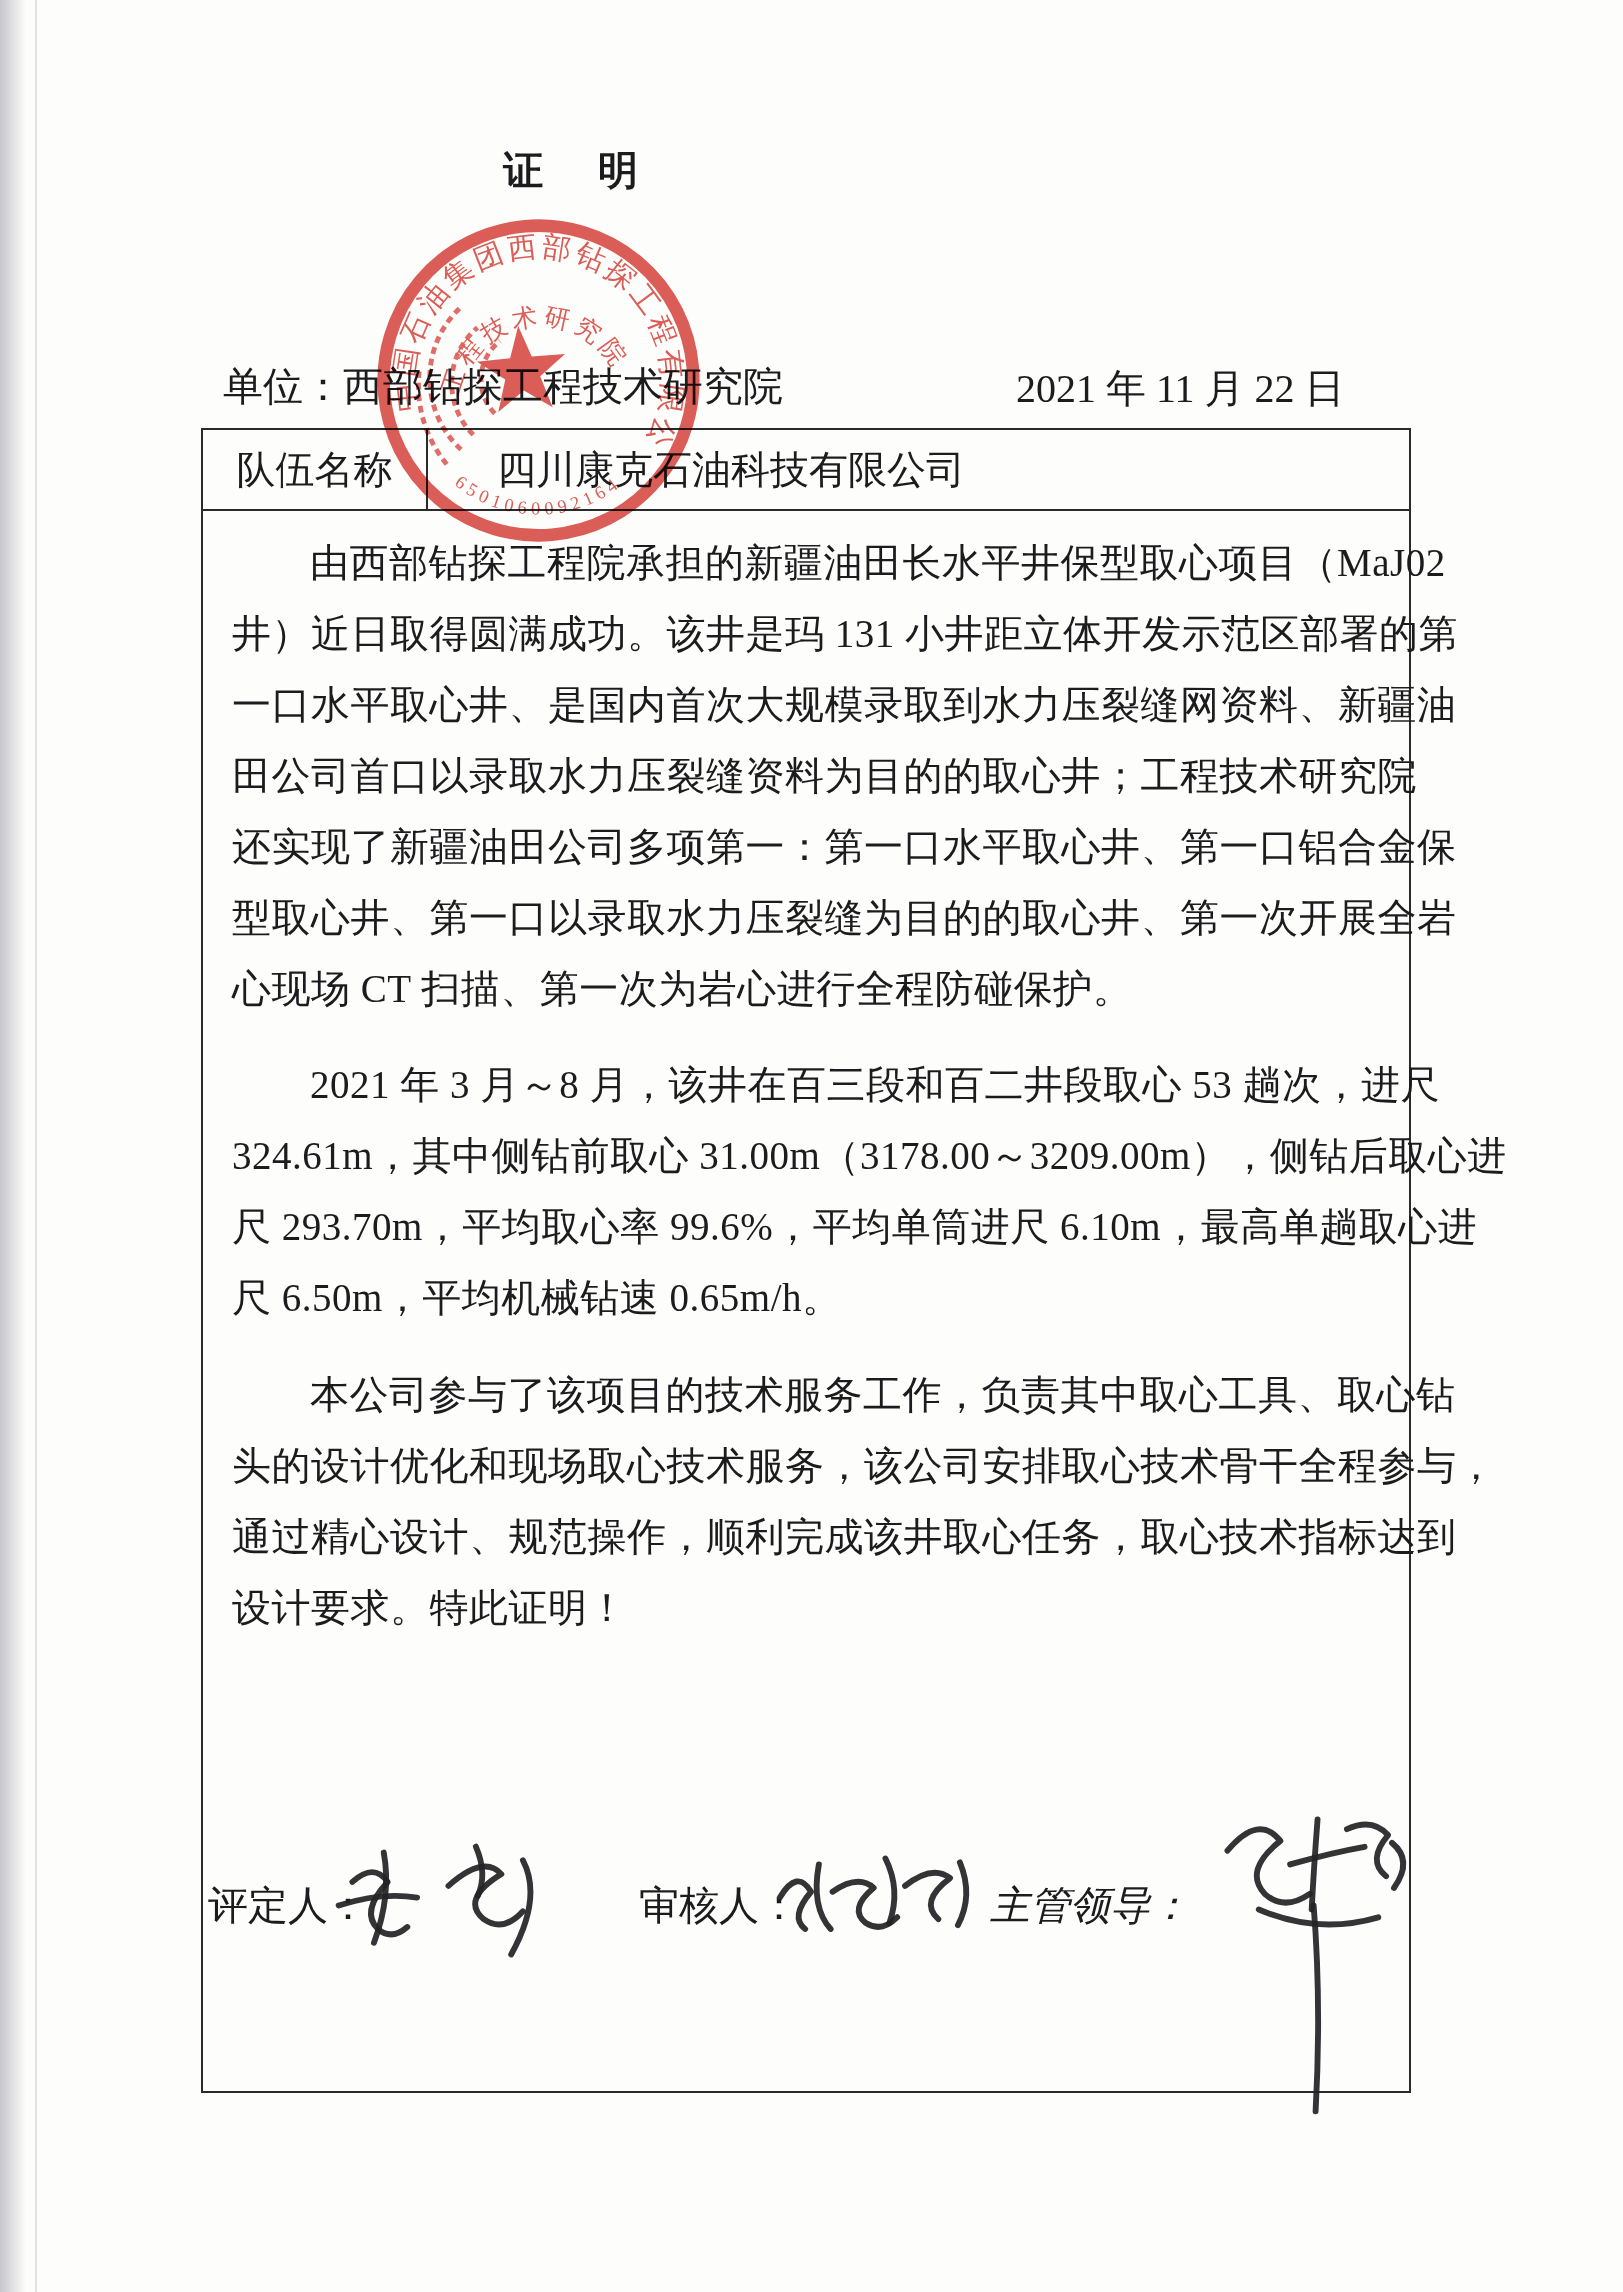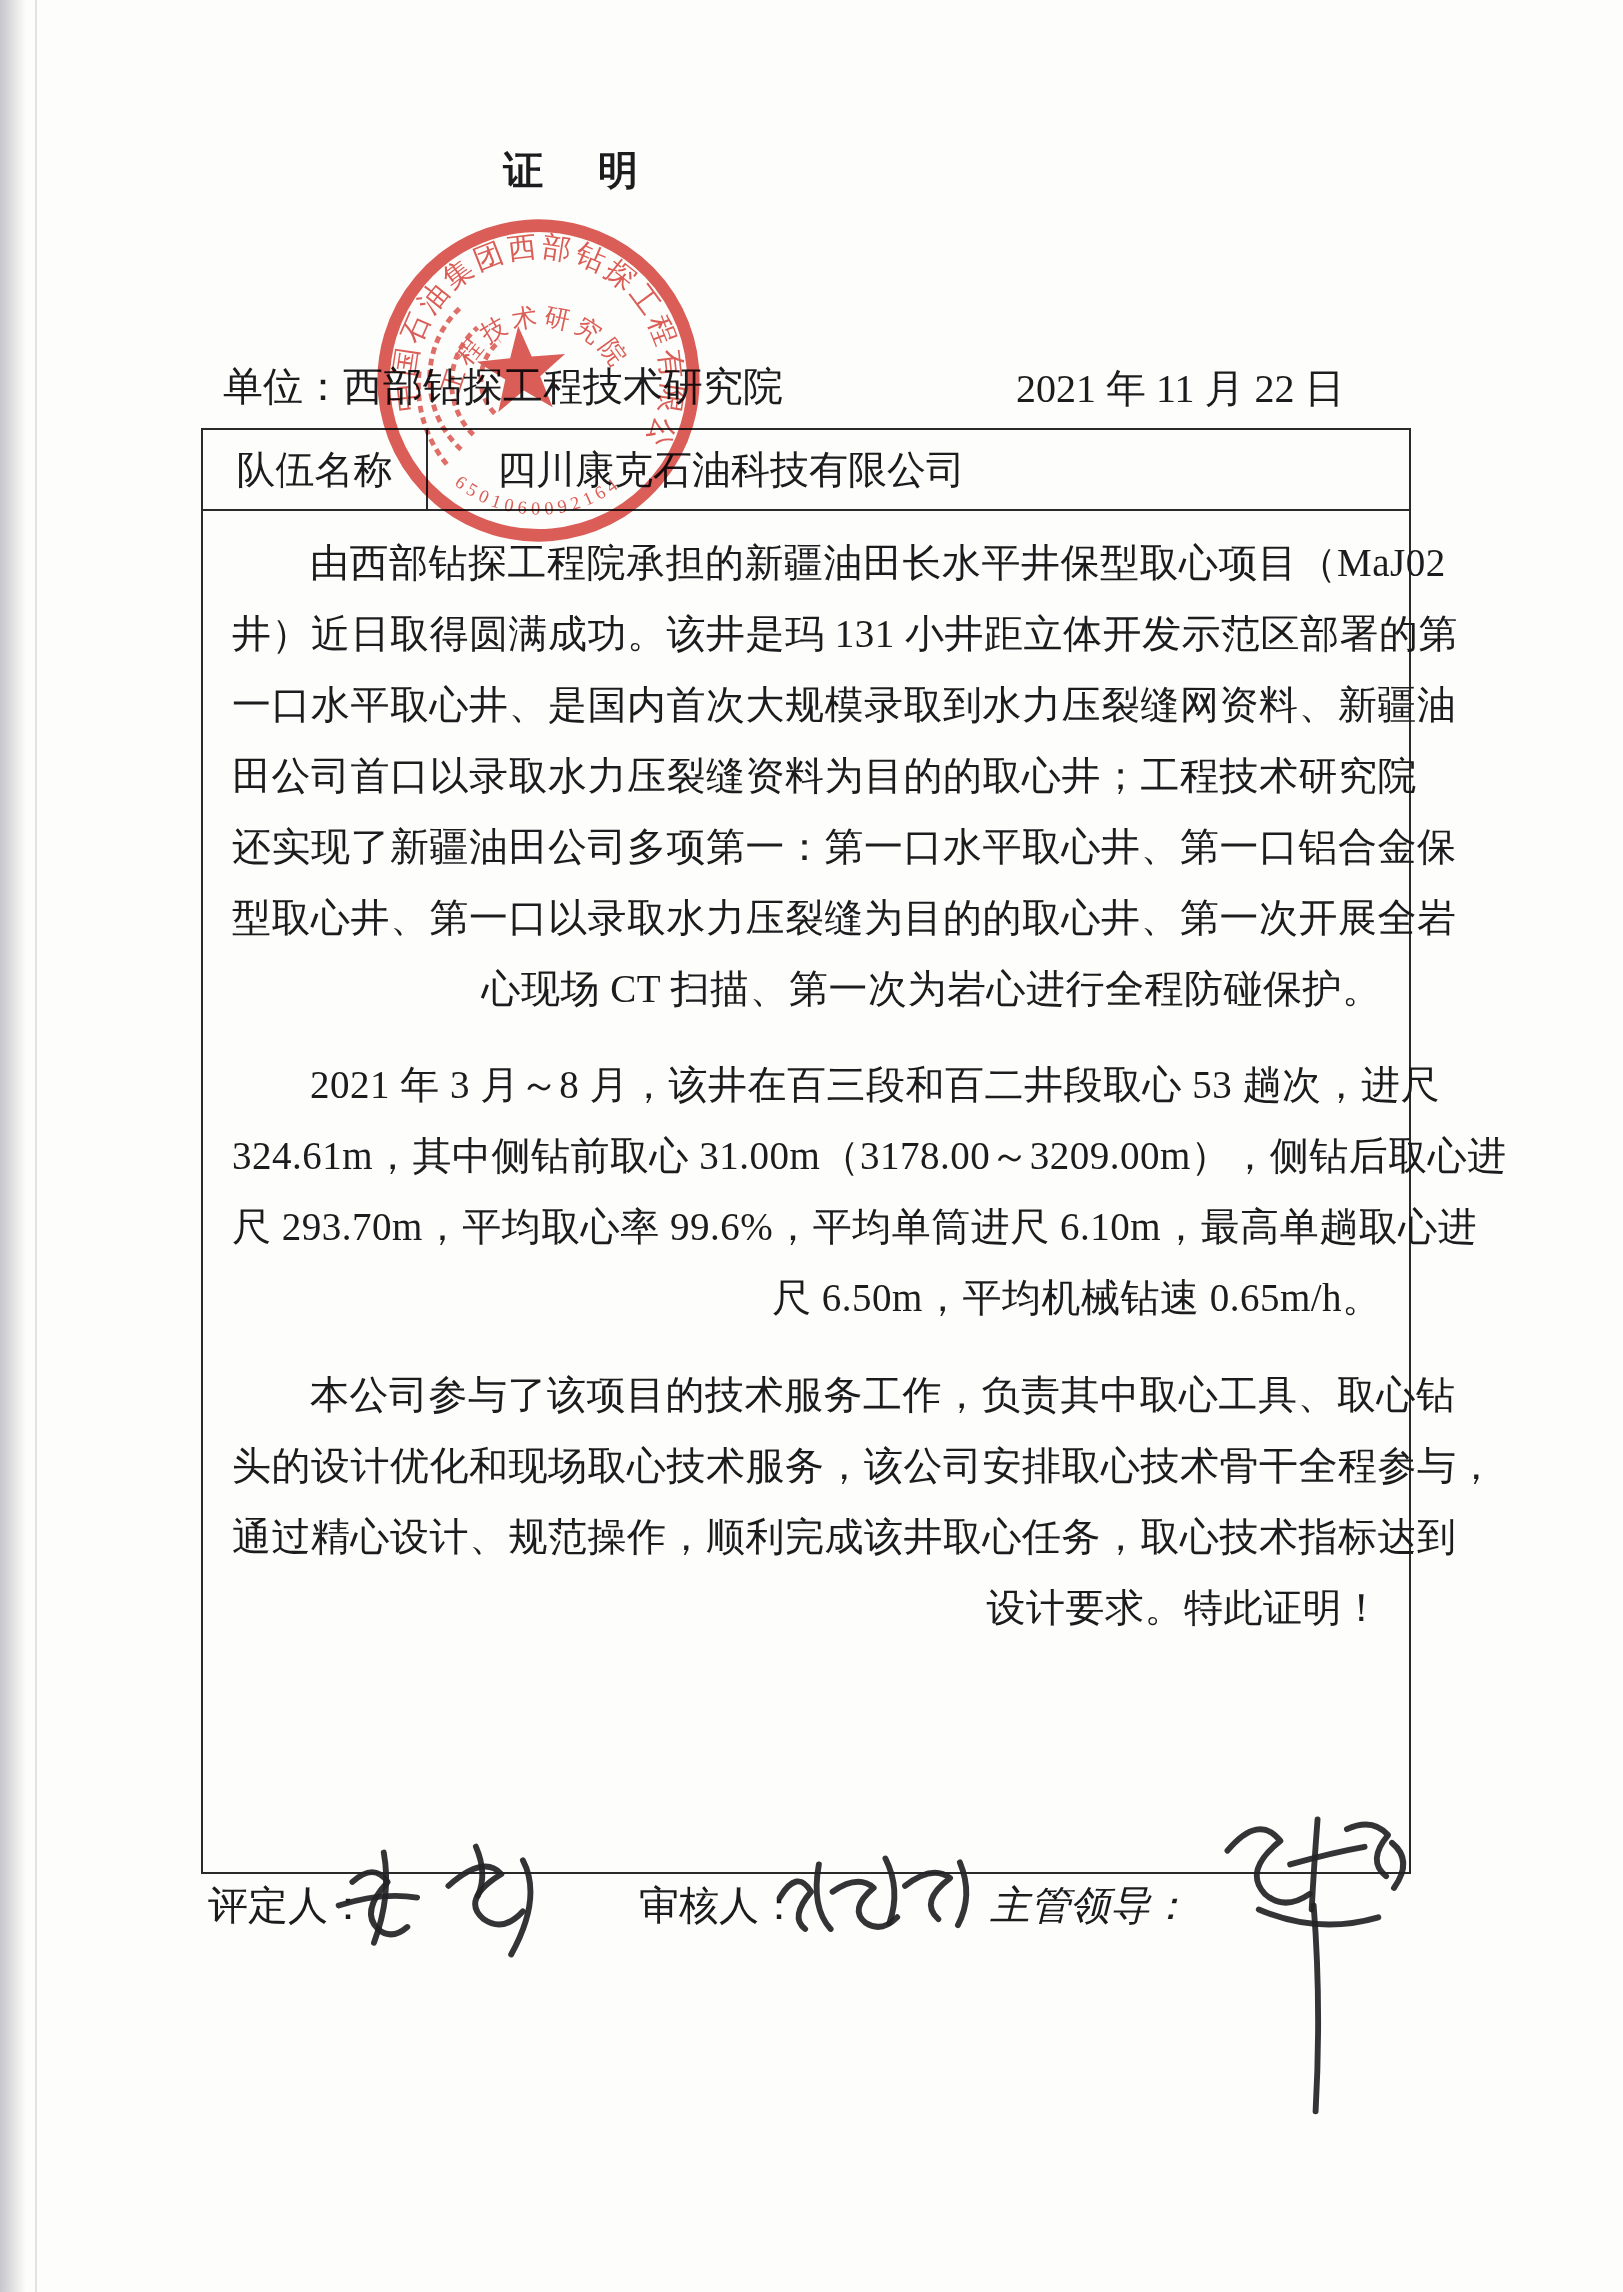--- a/index.html
+++ b/index.html
@@ -29,39 +29,39 @@
     position:absolute;left:446px;top:143px;width:255px;
     font-size:40px;font-weight:bold;letter-spacing:5.9px;word-spacing:33px;
     text-align:center;white-space:nowrap;
   }
 
   .info-line{position:absolute;top:359px;left:0;width:100%;height:51px;font-size:40px;}
   .unit{position:absolute;left:223px;top:0;white-space:nowrap;}
   .doc-date{position:absolute;left:1016px;top:2px;white-space:nowrap;}
 
   .cert-table{
-    position:absolute;left:201px;top:428px;width:1210px;height:1446px;
+    position:absolute;left:201px;top:428px;width:1210px;height:1665px;
     border:2.9px solid #2a2a2a;box-sizing:border-box;
   }
   .table-header{
     display:flex;height:79px;border-bottom:2.9px solid #2a2a2a;box-sizing:content-box;
   }
   .team-label-cell{
     width:223px;border-right:2.9px solid #2a2a2a;
     display:flex;align-items:center;justify-content:center;
     font-size:39px;flex:none;
   }
   .team-name-cell{
     flex:1;display:flex;align-items:center;
     padding-left:69px;font-size:39px;
   }
   .body-cell{
     padding:15.7px 27.4px 0 29px;font-size:39px;
   }
-  .para{margin:0;text-align:right;}
+  .para{margin:0;}
   .para + .para{margin-top:25.5px;}
   .para .text-line{
     height:71px;line-height:71px;white-space:nowrap;letter-spacing:0.5px;
   }
   .para .text-line:first-child{text-indent:78px;}
 
   .sign-row{position:absolute;top:1878px;left:0;width:100%;font-size:40px;}
   .sign-label{position:absolute;white-space:nowrap;}
   .label-assessor{left:208px;}
   .label-reviewer{left:639px;}

